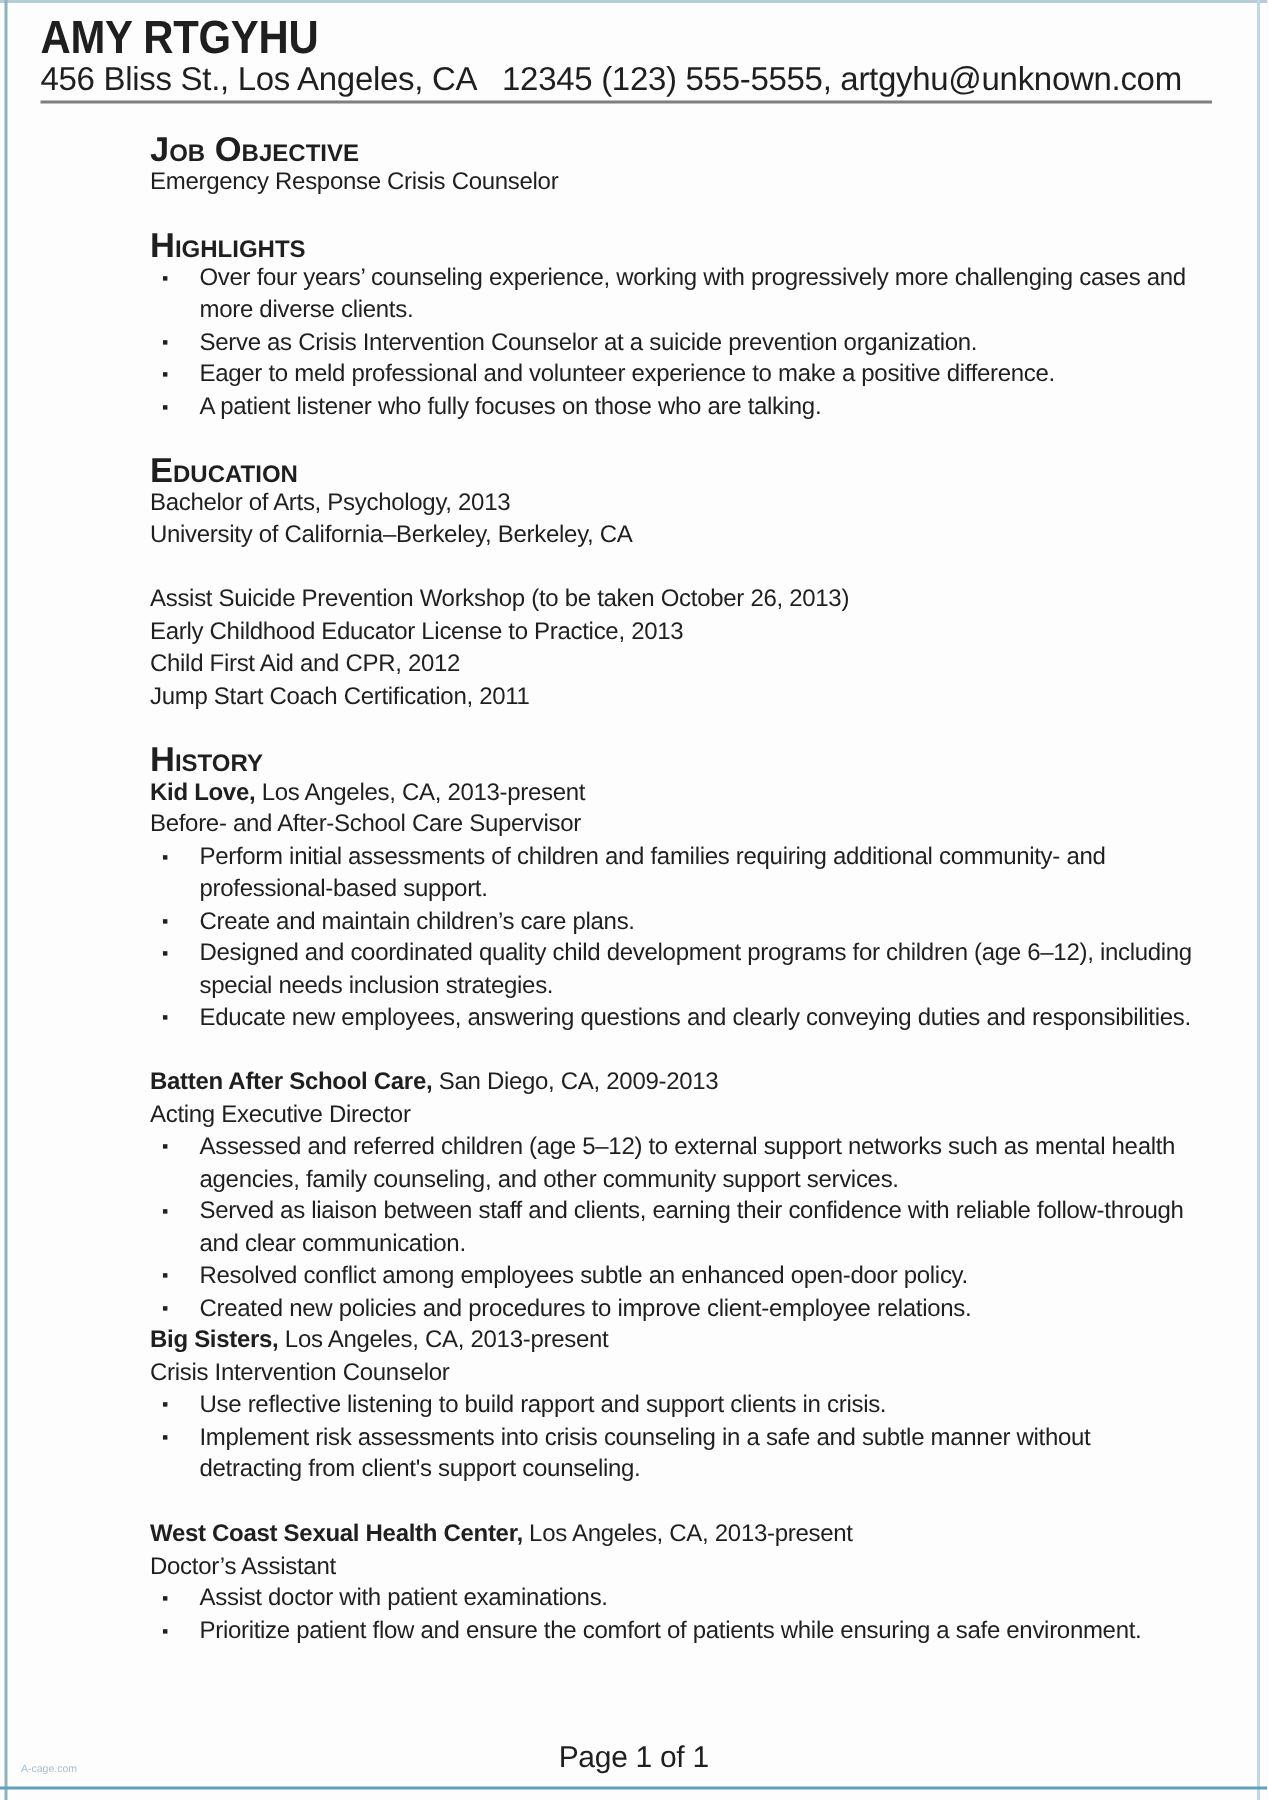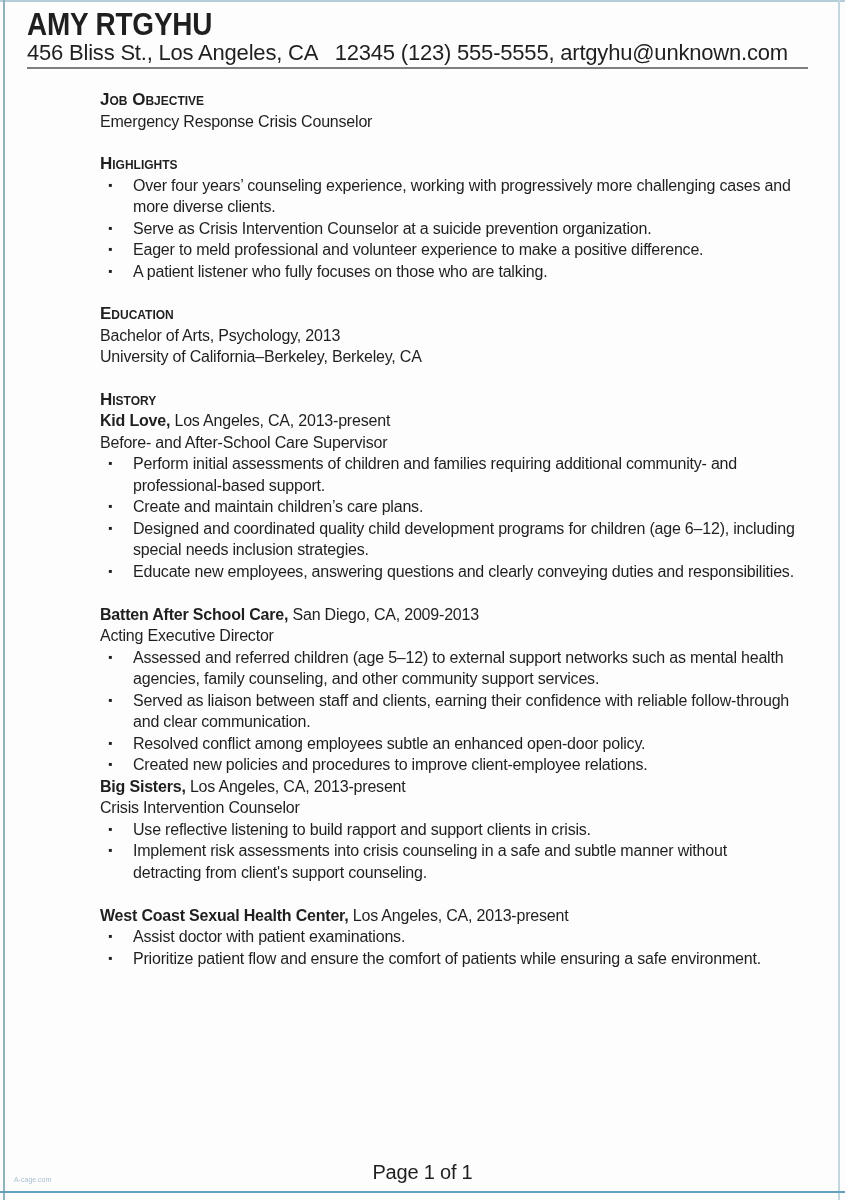--- a/index.html
+++ b/index.html
@@ -49,21 +49,21 @@
   }
 
   
   .content {
     margin: 20px 48px 0 100px;
     font-size: 16px;
     line-height: 21.5px;
   }
   .sec-heading {
     margin: 21px 0 0 0;
-    font-size: 17px;
+    font-size: 23px;
     font-weight: 700;
     font-variant: small-caps;
     letter-spacing: 0;
     line-height: 21.5px;
   }
   .sec-heading.first { margin-top: 0; }
   .line { line-height: 21.5px; }
   .bold { font-weight: 700; text-align: center; }
   .block-gap { margin-top: 21.5px; }
 
@@ -127,20 +127,26 @@
       <li><span class="marker">▪</span><span>Serve as Crisis Intervention Counselor at a suicide prevention organization.</span></li>
       <li><span class="marker">▪</span><span>Eager to meld professional and volunteer experience to make a positive difference.</span></li>
       <li><span class="marker">▪</span><span>A patient listener who fully focuses on those who are talking.</span></li>
     </ul>
 
     <h2 class="sec-heading">Education</h2>
     <div>
       <div class="line">Bachelor of Arts, Psychology, 2013</div>
       <div class="line">University of California–Berkeley, Berkeley, CA</div>
     </div>
+    <div class="block-gap">
+      <div class="line">Assist Suicide Prevention Workshop (to be taken October 26, 2013)</div>
+      <div class="line">Early Childhood Educator License to Practice, 2013</div>
+      <div class="line">Child First Aid and CPR, 2012</div>
+      <div class="line">Jump Start Coach Certification, 2011</div>
+    </div>
 
     <h2 class="sec-heading">History</h2>
 
     <div>
       <div class="line"><span class="bold">Kid Love,</span><span> Los Angeles, CA, 2013-present</span></div>
       <div class="line">Before- and After-School Care Supervisor</div>
       <ul class="bullets">
         <li><span class="marker">▪</span><span>Perform initial assessments of children and families requiring additional community- and professional-based support.</span></li>
         <li><span class="marker">▪</span><span>Create and maintain children’s care plans.</span></li>
         <li><span class="marker">▪</span><span>Designed and coordinated quality child development programs for children (age 6–12), including special needs inclusion strategies.</span></li>
@@ -164,20 +170,21 @@
       <div class="line"><span class="bold">Big Sisters,</span><span> Los Angeles, CA, 2013-present</span></div>
       <div class="line">Crisis Intervention Counselor</div>
       <ul class="bullets">
         <li><span class="marker">▪</span><span>Use reflective listening to build rapport and support clients in crisis.</span></li>
         <li><span class="marker">▪</span><span>Implement risk assessments into crisis counseling in a safe and subtle manner without detracting from client's support counseling.</span></li>
       </ul>
     </div>
 
     <div class="block-gap">
       <div class="line"><span class="bold">West Coast Sexual Health Center,</span><span> Los Angeles, CA, 2013-present</span></div>
+      <div class="line">Doctor’s Assistant</div>
       <ul class="bullets">
         <li><span class="marker">▪</span><span>Assist doctor with patient examinations.</span></li>
         <li><span class="marker">▪</span><span>Prioritize patient flow and ensure the comfort of patients while ensuring a safe environment.</span></li>
       </ul>
     </div>
 
   </div>
 
   <div class="watermark">A-cage.com</div>
 

